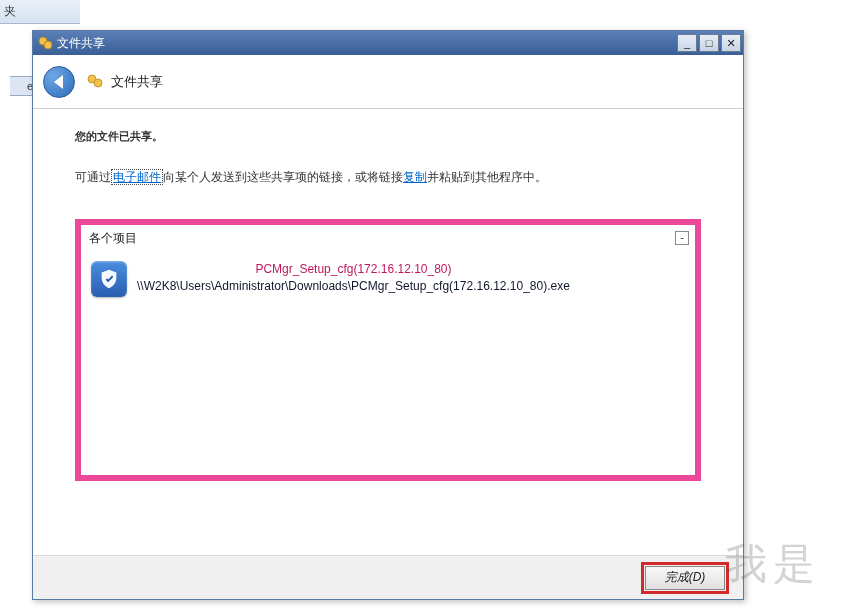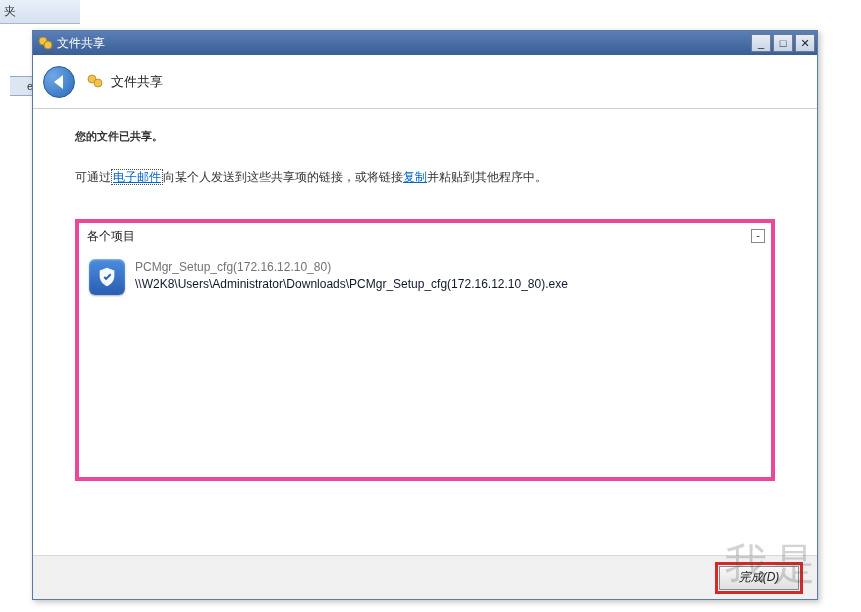--- a/index.html
+++ b/index.html
@@ -36,21 +36,21 @@
     border-left: none;
     font-size: 11px;
     color: #333;
     padding-left: 17px;
     line-height: 18px;
   }
   .dialog {
     position: absolute;
     left: 32px;
     top: 30px;
-    width: 786px;
+    width: 712px;
     height: 570px;
     border: 1px solid #5a7aa6;
     background: #f0f0f0;
     box-shadow: 2px 2px 6px rgba(0,0,0,0.25);
     display: flex;
     flex-direction: column;
   }
   .titlebar {
     height: 24px;
     background: linear-gradient(#5a7fb6, #3a5f96);
@@ -125,21 +125,21 @@
     margin-bottom: 32px;
     line-height: 1.6;
   }
   .link {
     color: #0066cc;
     text-decoration: underline;
     cursor: pointer;
   }
   .link.boxed { border: 1px dotted #4a4a4a; padding: 0 1px; }
   .list-container {
-    border: 4px solid #ec4899;
+    border: 6px solid #ec4899;
     background: #fff;
     height: 262px;
     display: flex;
     flex-direction: column;
   }
   .list-header {
     height: 26px;
     display: flex;
     align-items: center;
     padding: 0 8px;
@@ -169,21 +169,21 @@
   .file-icon {
     width: 36px; height: 36px;
     background: linear-gradient(#4a8de0, #2a5db0);
     border-radius: 6px;
     display: flex; align-items: center; justify-content: center;
     flex-shrink: 0;
     box-shadow: inset 0 1px 2px rgba(255,255,255,0.4), 0 1px 2px rgba(0,0,0,0.3);
   }
   .file-icon svg { width: 22px; height: 22px; }
   .file-text { display: flex; flex-direction: column; line-height: 1.4; }
-  .file-name { font-size: 12px; color: #737373; }
+  .file-name { font-size: 12px; color: #be185d; text-align: center; }
   .file-path { font-size: 12px; color: #0f172a; }
   .bottom-link {
     margin-top: 14px;
     font-size: 12px;
   }
   .button-bar {
     height: 44px;
     background: #f0f0f0;
     border-top: 1px solid #d8d8d8;
     display: flex;

